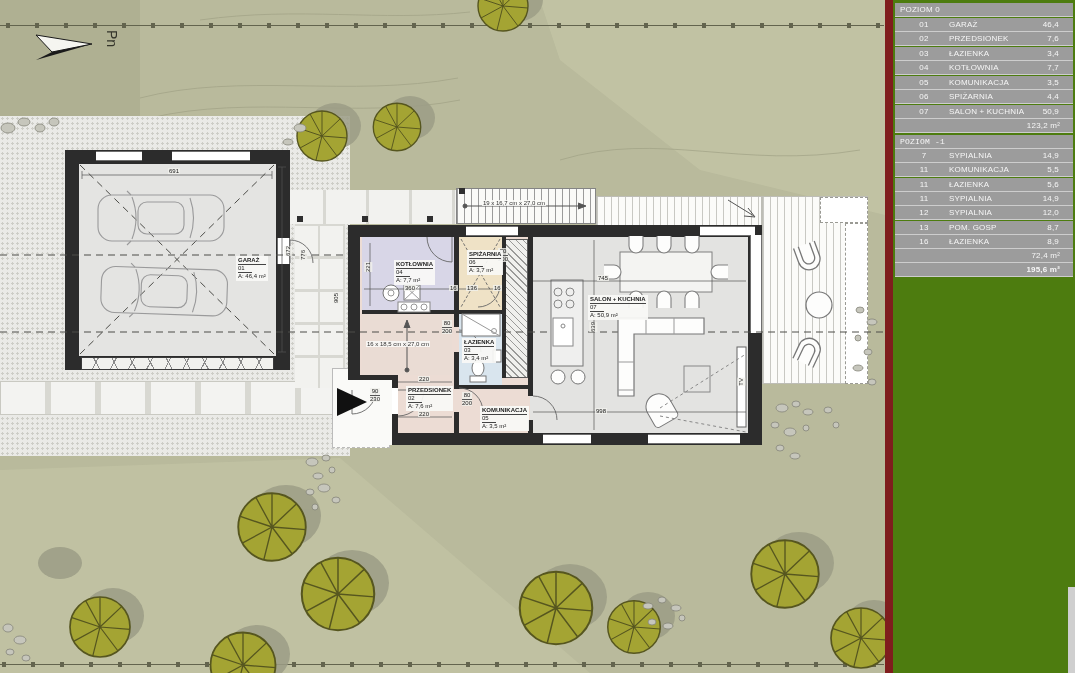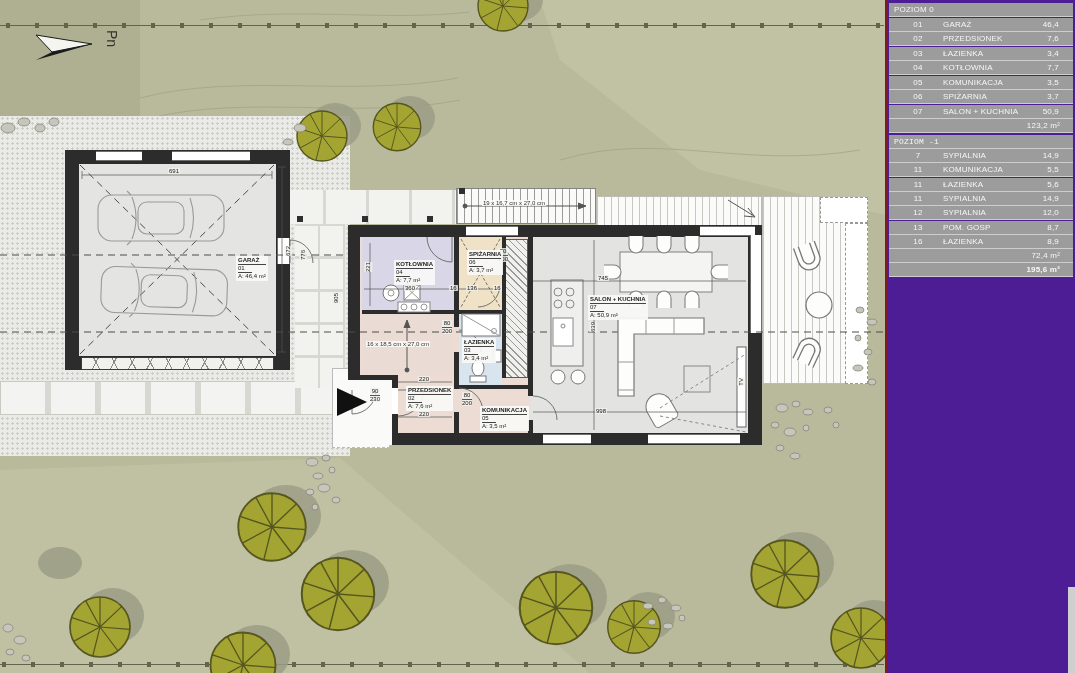--- a/index.html
+++ b/index.html
@@ -48,22 +48,22 @@
   .dpair span{display:block;}
   .dpair span + span{border-top:1px solid #555;}
   .rlabel{position:absolute;z-index:41;background:rgba(249,249,246,.93);font-size:6px;line-height:1.15;
     color:#1c1c1c;padding:1px 2px;white-space:nowrap;}
   .rlabel .rl-n{font-weight:bold;border-bottom:1px solid #444;}
   .rlabel .rl-no{border-bottom:1px solid #444;width:14px;}
   .stxt{position:absolute;font-size:6px;color:#333;background:rgba(250,250,248,.85);z-index:40;
     white-space:nowrap;padding:0 1px;}
   .north-label{position:absolute;left:104px;top:30px;writing-mode:vertical-rl;font-size:14px;color:#33332a;z-index:40;}
   
-  .panel{position:absolute;left:885px;top:0;width:190px;height:673px;background:#4c1d95;
-    border-left:2px solid #7f1d1d;box-sizing:border-box;z-index:50;}
+  .panel{position:absolute;left:885px;top:0;width:190px;height:673px;background:#4d7c0f;
+    border-left:8px solid #7f1d1d;box-sizing:border-box;z-index:50;}
   .lhead,.lrow,.ltot{position:absolute;left:2px;right:2px;height:13px;line-height:13px;background:#9c9c9c;
     border-bottom:1px solid #cdcdcd;color:#f6f6f6;font-size:8px;letter-spacing:.2px;white-space:nowrap;}
   .lhead{padding-left:5px;}
   .lrow .lno{position:absolute;left:18px;width:22px;text-align:center;}
   .lrow .lnm{position:absolute;left:54px;}
   .lrow .lar{position:absolute;right:14px;}
   .ltot{text-align:right;padding-right:13px;}
   .ltot.grand{font-weight:bold;}
   .scrollstrip{position:absolute;right:0;top:587px;width:7px;height:86px;background:#cfcfcf;}
   svg{position:absolute;left:0;top:0;pointer-events:none;}
@@ -454,21 +454,21 @@
       <span class="lar">7,7</span>
     </div>
     <div class="lrow" style="top:76px;">
       <span class="lno">05</span>
       <span class="lnm">KOMUNIKACJA</span>
       <span class="lar">3,5</span>
     </div>
     <div class="lrow" style="top:90px;">
       <span class="lno">06</span>
       <span class="lnm">SPIŻARNIA</span>
-      <span class="lar">3,7</span>
+      <span class="lar">4,4</span>
     </div>
     <div class="lrow" style="top:105px;">
       <span class="lno">07</span>
       <span class="lnm">SALON + KUCHNIA</span>
       <span class="lar">50,9</span>
     </div>
     <div class="ltot" style="top:119px;">123,2 m²</div>
 
     <div class="lhead" style="top:135px;font-family:Liberation Mono, monospace;">POZIOM -1</div>
     <div class="lrow" style="top:149px;">

